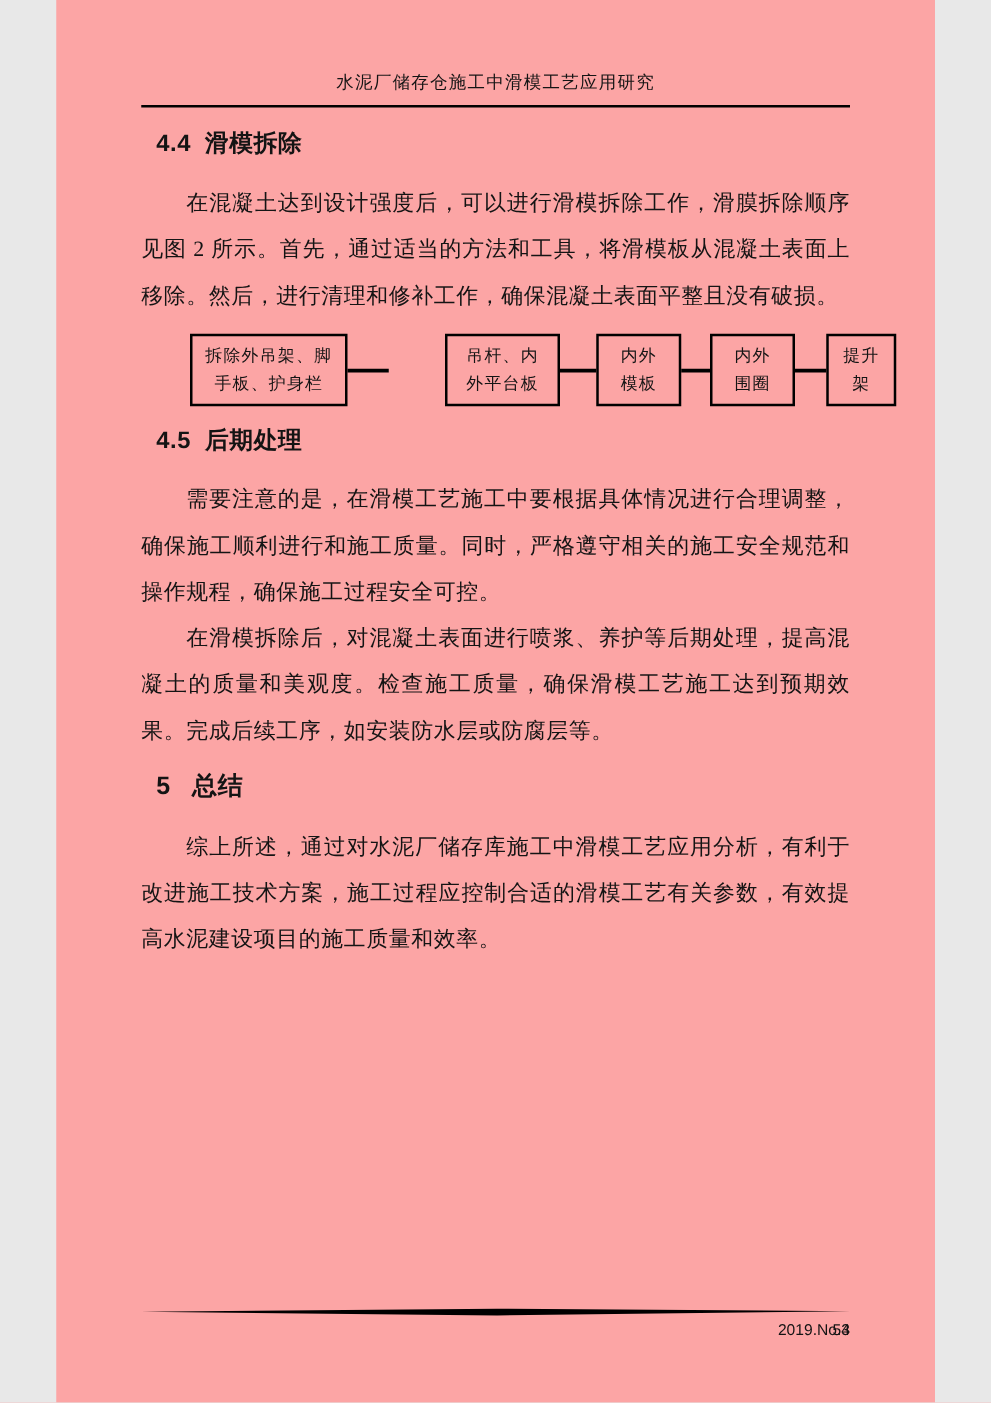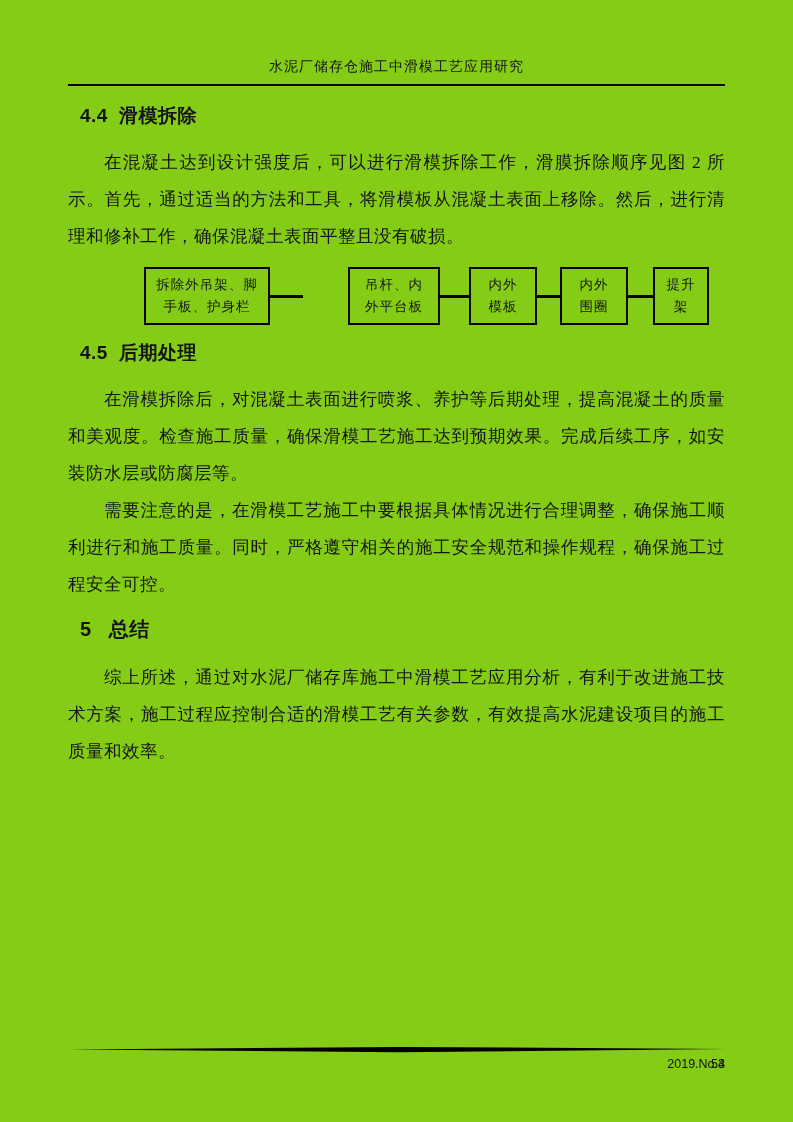--- a/index.html
+++ b/index.html
@@ -1,20 +1,20 @@
 <!DOCTYPE html>
 <html><head>
 <meta charset="utf-8">
 <style>
   html,body{margin:0;padding:0;background:#e8e8e8;}
   .page{
     position:relative;
-    width:793px;height:1122px;
+    width:703px;height:1122px;
     margin:0 auto;
-    background:#84cc16;
+    background:#fca5a5;
     font-family:"Liberation Serif","DejaVu Serif",serif;
     color:#141414;
     overflow:hidden;
   }
   
   .running-head{
     position:absolute;top:57px;left:68px;right:68px;
     text-align:center;
     font-size:14px;line-height:20px;
     letter-spacing:1px;
@@ -45,20 +45,21 @@
     letter-spacing:0.5px;
   }
   .sec-heading .sec-num{display:inline-block;margin-right:11px;}
   .sec-heading.level1{font-size:20px;line-height:36px;margin-top:8px;}
   .sec-heading.level1 .sec-num{margin-right:17px;}
   
   .figure-block{margin-top:12px;}
   .flow-row{
     display:flex;align-items:center;
     margin-left:76px;
+    justify-content:center;
   }
   .flow-box{
     border:2px solid #000;
     height:54px;
     box-sizing:content-box;
     display:flex;flex-direction:column;justify-content:center;
     text-align:center;
     font-size:13.5px;line-height:22px;
     letter-spacing:1px;
     flex-shrink:0;
@@ -133,22 +134,22 @@
         <div class="flow-connector c4"></div>
         <div class="flow-box w5">
           <div>提升</div>
           <div>架</div>
         </div>
       </div>
     </div>
 
     <h2 class="sec-heading"><span class="sec-num">4.5</span><span>后期处理</span></h2>
 
+    <p class="body-para indent">需要注意的是，在滑模工艺施工中要根据具体情况进行合理调整，确保施工顺利进行和施工质量。同时，严格遵守相关的施工安全规范和操作规程，确保施工过程安全可控。</p>
     <p class="body-para indent">在滑模拆除后，对混凝土表面进行喷浆、养护等后期处理，提高混凝土的质量和美观度。检查施工质量，确保滑模工艺施工达到预期效果。完成后续工序，如安装防水层或防腐层等。</p>
-    <p class="body-para indent">需要注意的是，在滑模工艺施工中要根据具体情况进行合理调整，确保施工顺利进行和施工质量。同时，严格遵守相关的施工安全规范和操作规程，确保施工过程安全可控。</p>
 
     <h2 class="sec-heading level1"><span class="sec-num">5</span><span>总结</span></h2>
 
     <p class="body-para indent">综上所述，通过对水泥厂储存库施工中滑模工艺应用分析，有利于改进施工技术方案，施工过程应控制合适的滑模工艺有关参数，有效提高水泥建设项目的施工质量和效率。</p>
 
   </div>
 
   <div class="footer">
     <svg class="footer-rule" viewBox="0 0 657 8" preserveAspectRatio="none" aria-hidden="true">
       <polygon points="0,3.4 330,0.9 657,3.0 330,6.3" fill="#000"></polygon>

